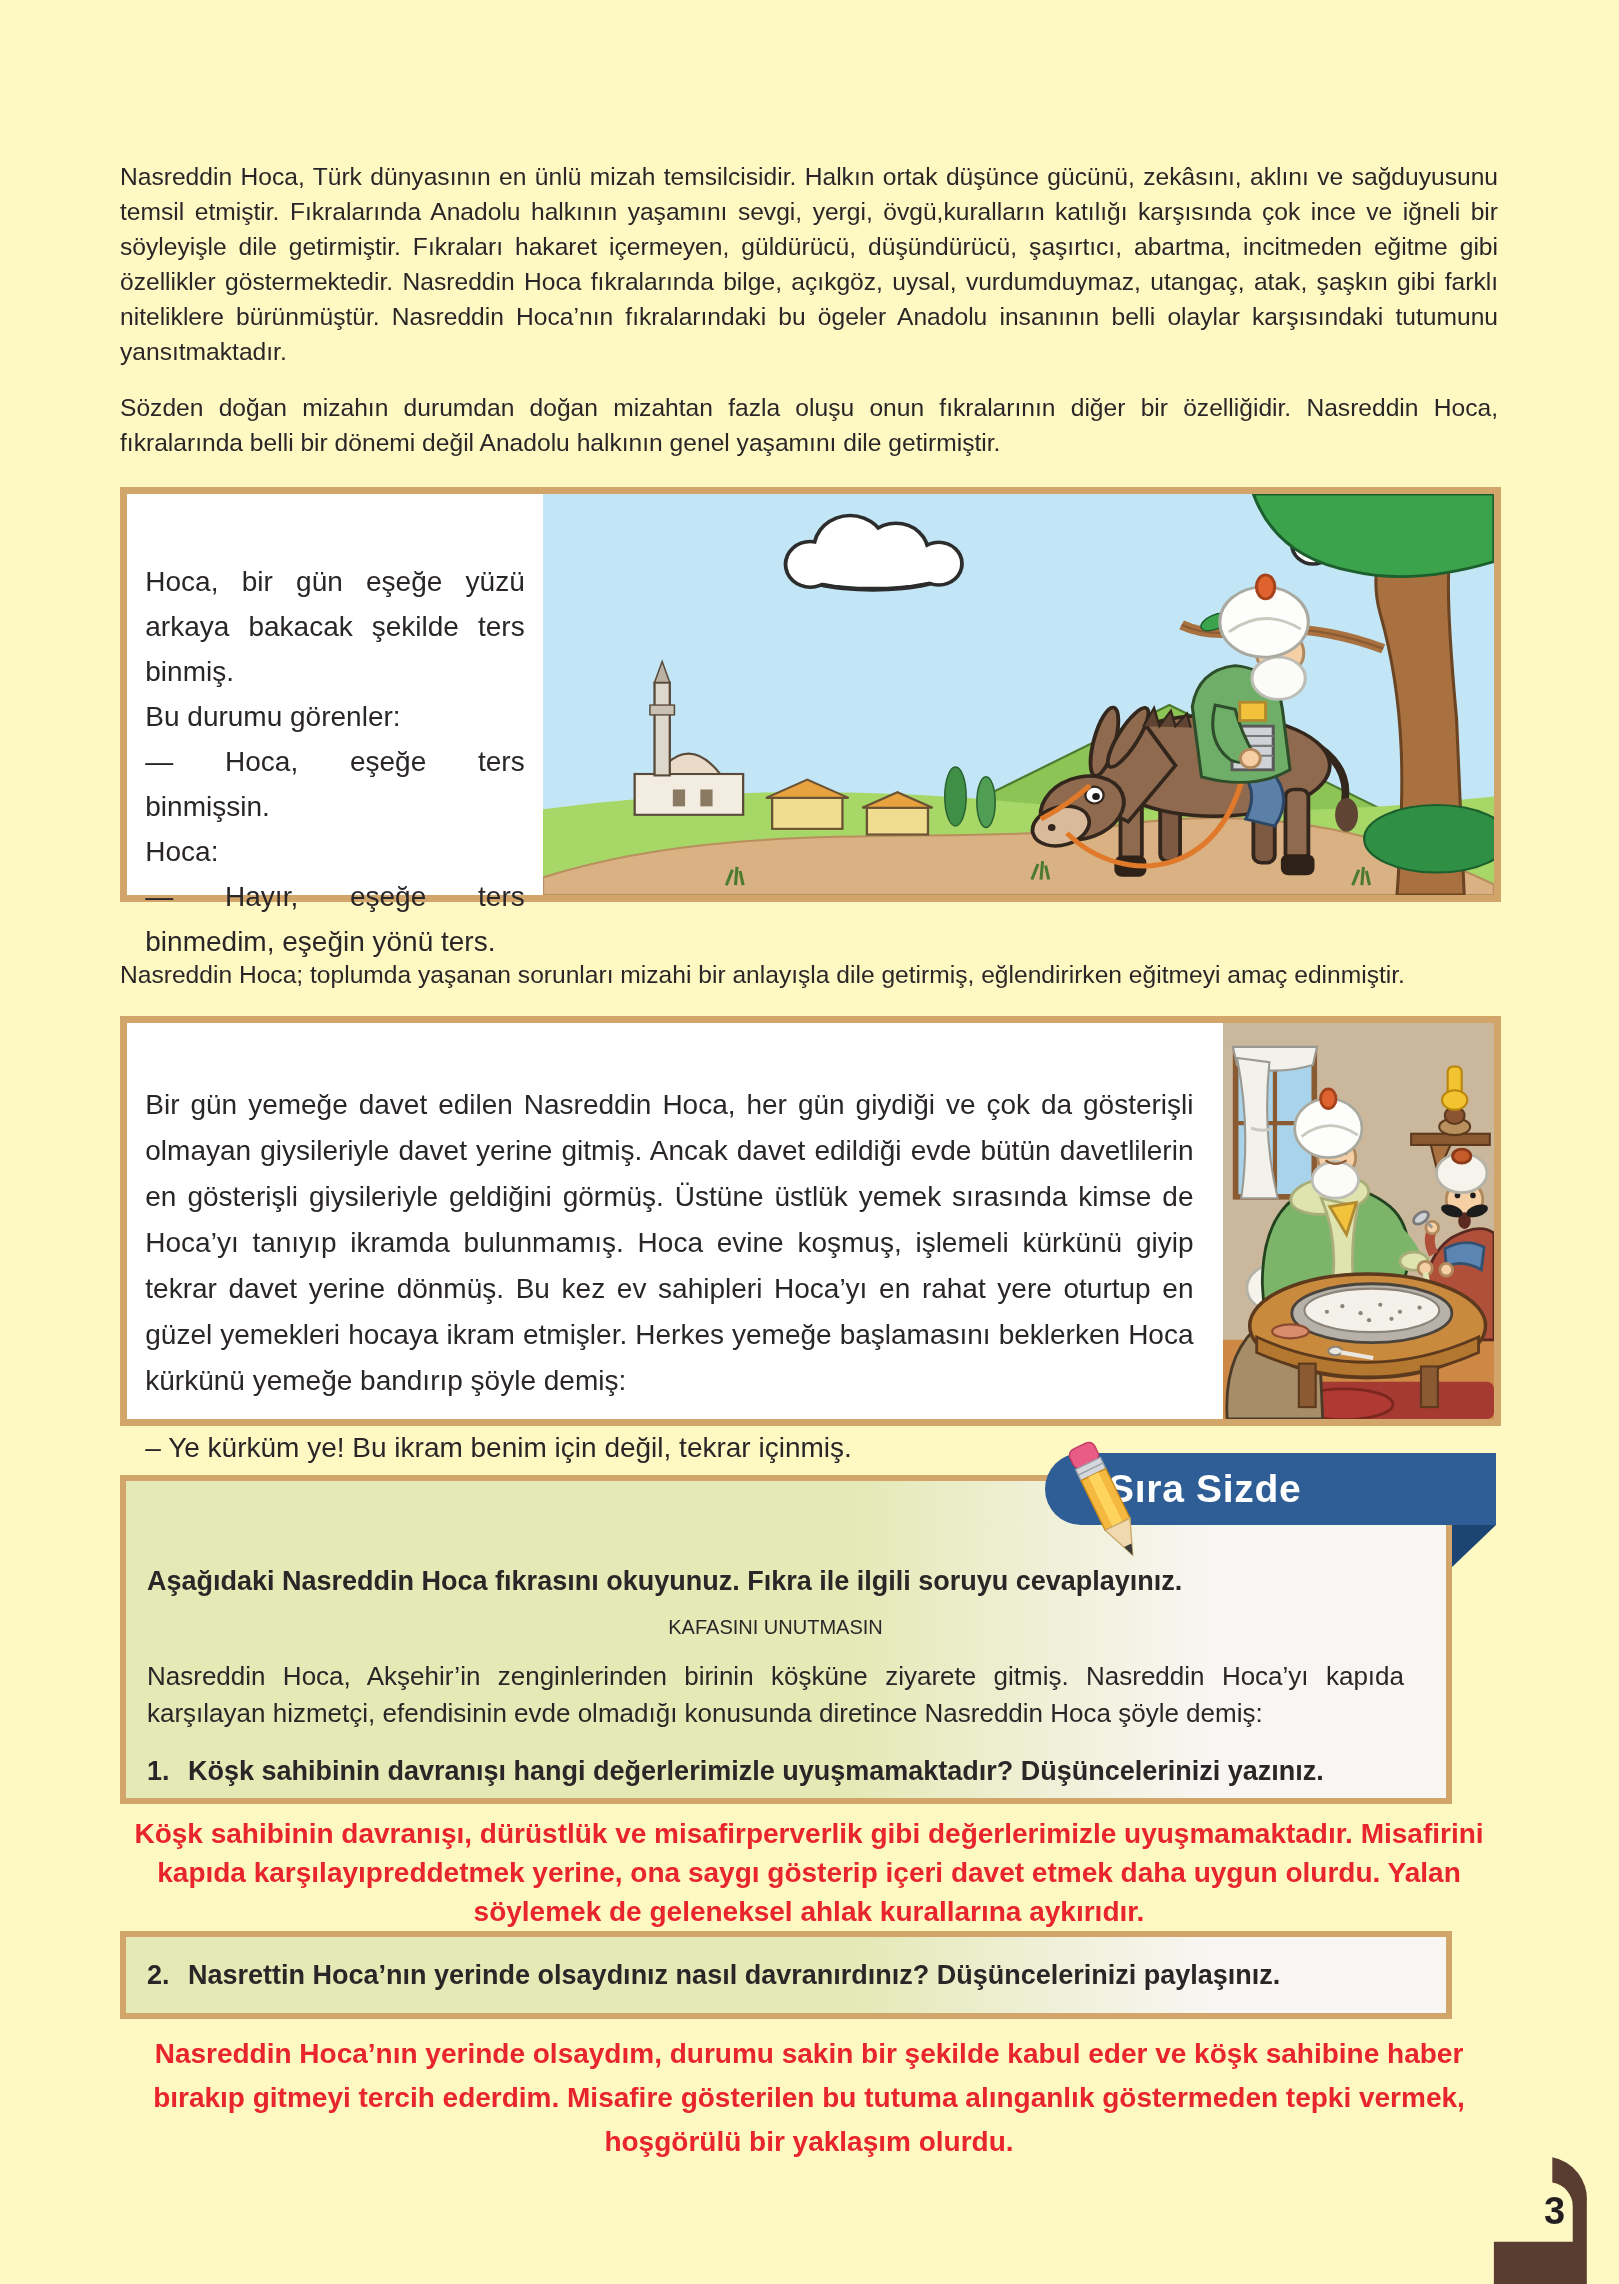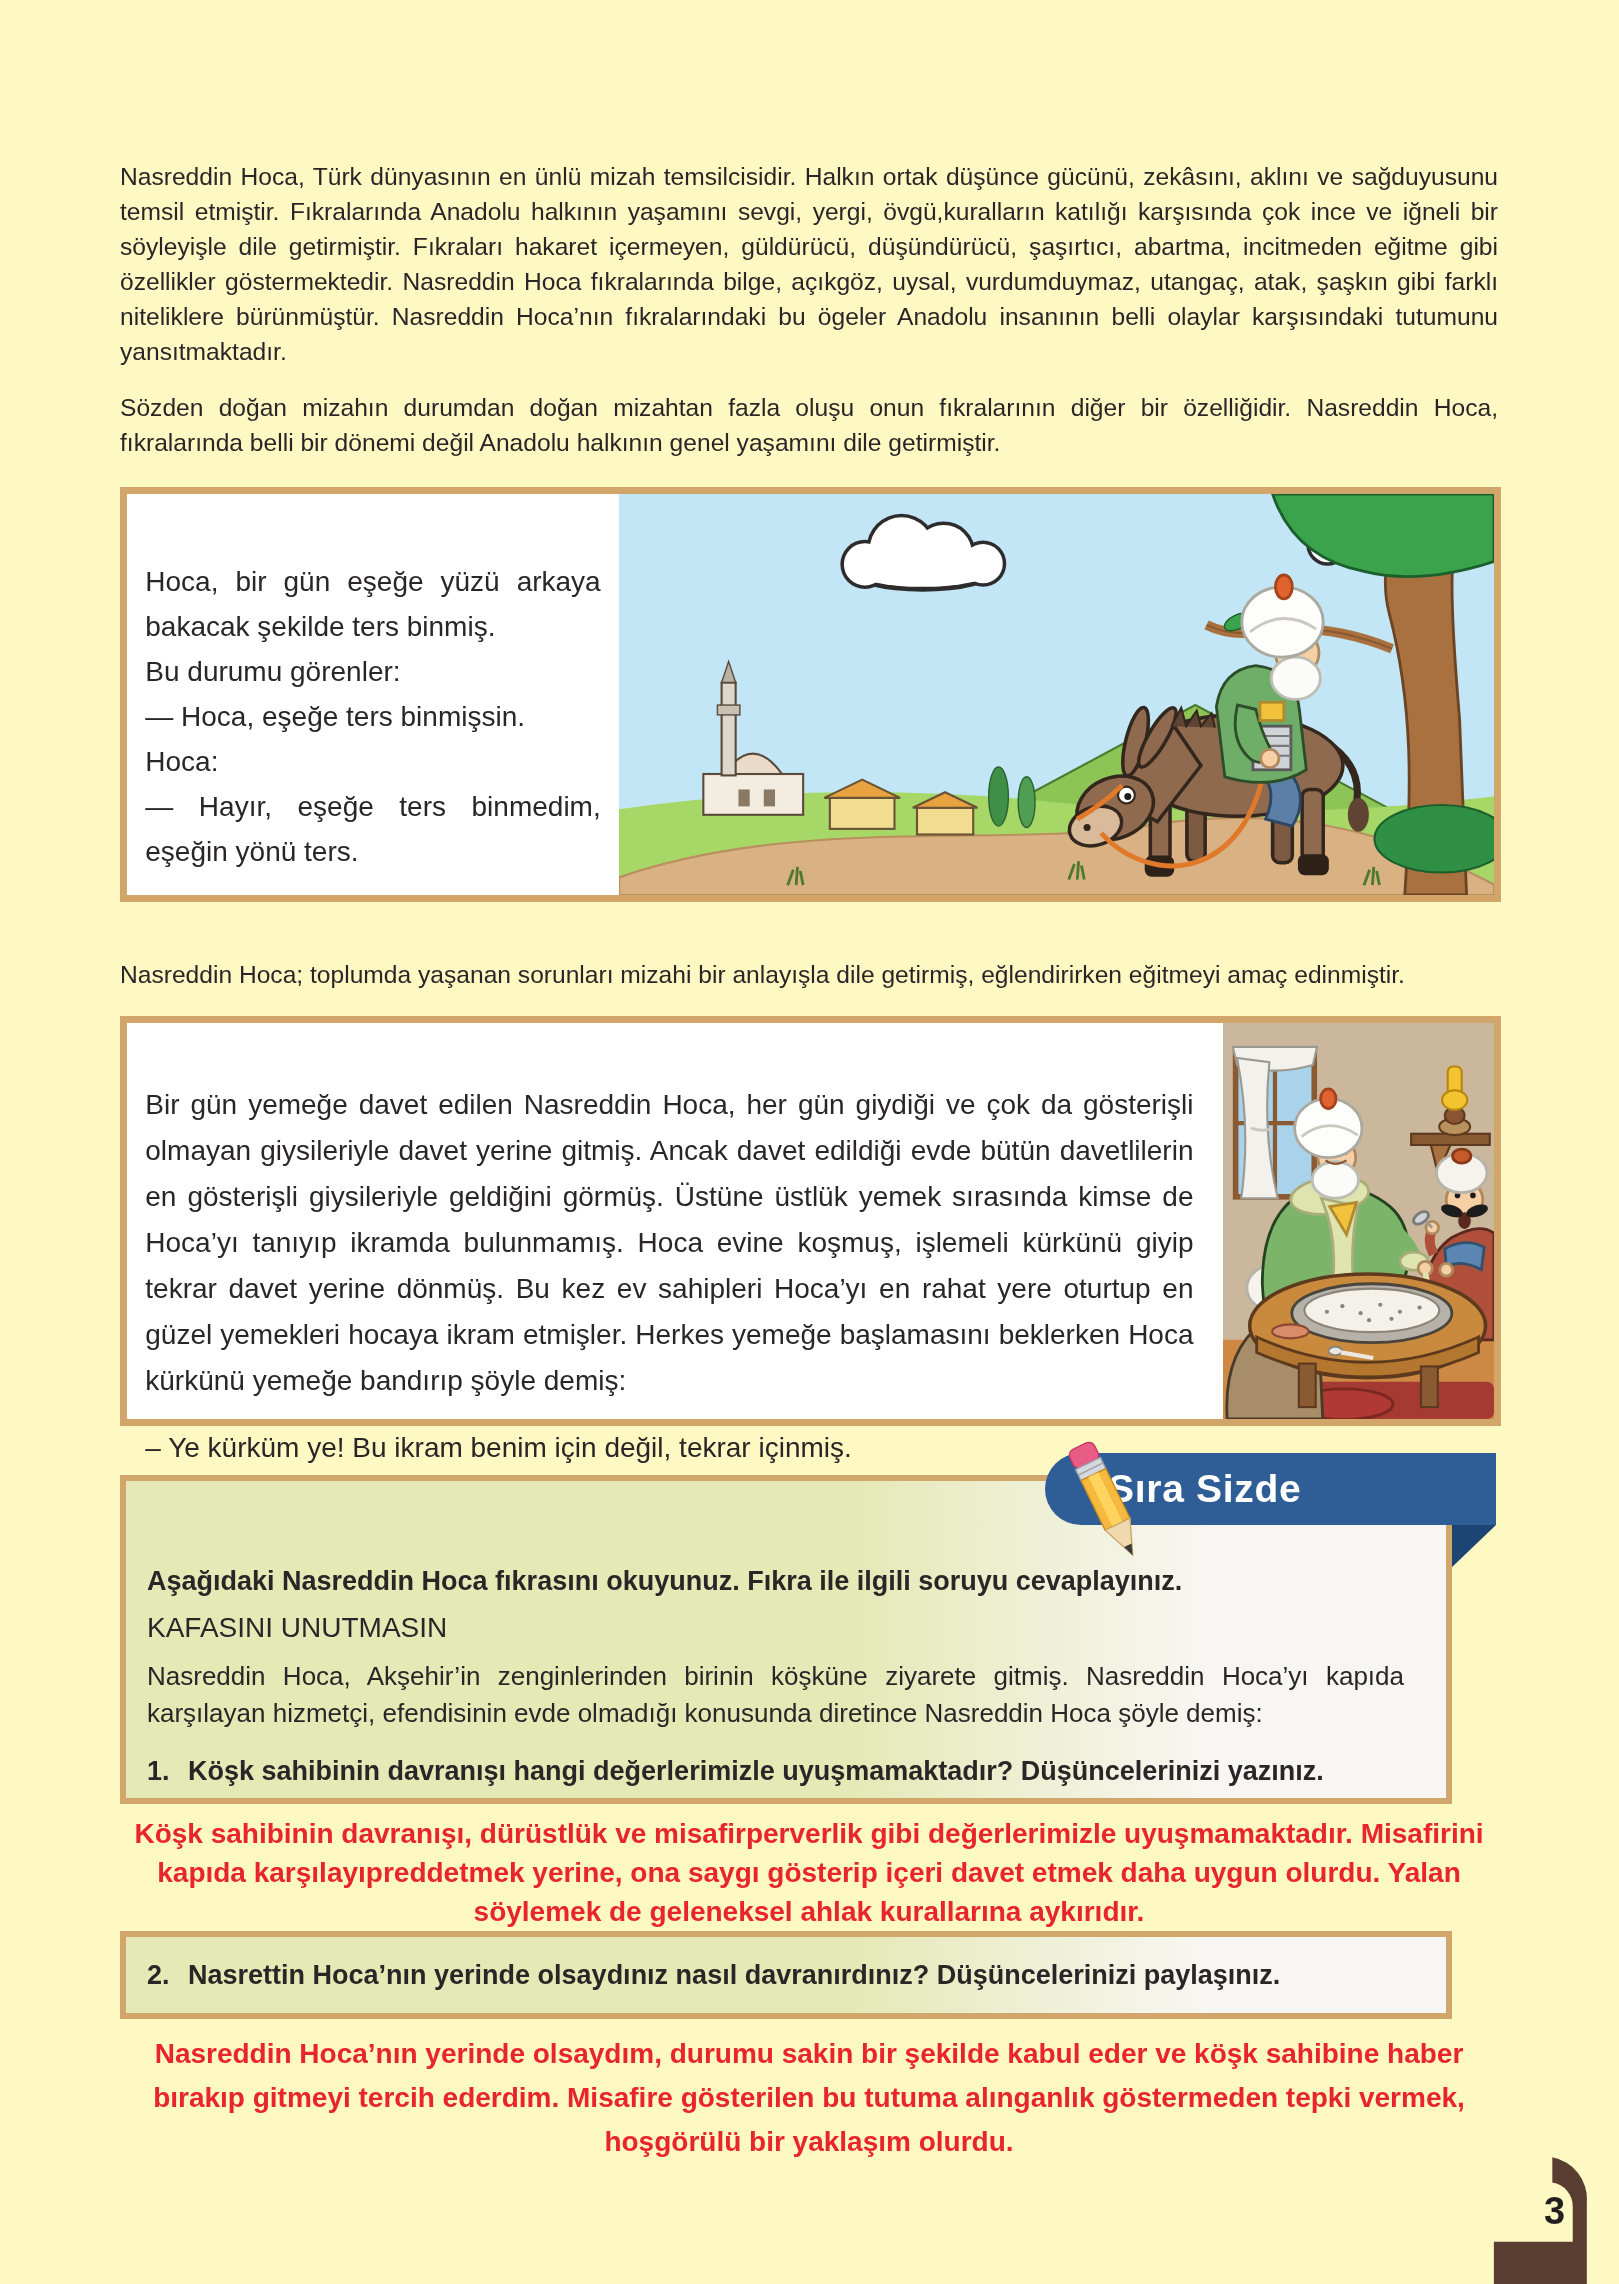--- a/index.html
+++ b/index.html
@@ -25,21 +25,21 @@
   .story-box{
     box-sizing:border-box;
     width:1381px;
     border:7px solid #d2a56b;
     background:#ffffff;
     display:flex;
   }
   .box1{margin-top:27px;height:415px;}
   .box2{margin-top:24px;height:410px;}
   .story-text-1{
-    box-sizing:border-box;width:492px;flex:none;
+    box-sizing:border-box;width:416px;flex:none;
     padding:65px 18.3px 0 18.3px;
     font-size:28px;line-height:45px;
     text-align:justify;
   }
   .story-text-1 p{text-align:justify;}
   .illus-1{flex:1;height:100%;}
   .illus-1 svg,.illus-2 svg{display:block;width:100%;height:100%;}
   .story-text-2{
     box-sizing:border-box;flex:1;
     padding:59px 29.5px 0 18.3px;
@@ -55,21 +55,21 @@
   .exercise{position:relative;margin-top:49px;width:1332px;}
   .qbox{
     box-sizing:border-box;width:1332px;
     border:6.3px solid #d2a56b;
     background:linear-gradient(90deg,#e5e9b6 0%,#e5e9b6 55%,#f7f6f2 82%,#f7f6f2 100%);
     position:relative;z-index:2;
   }
   .qbox1{padding:83px 42px 8.4px 21px;}
   .qbox2{margin-top:0;padding:19.7px 42px 19.7px 21px;}
   .ex-instruction{font-size:27px;font-weight:bold;line-height:35px;}
-  .ex-title{font-size:28px;line-height:35px;margin-top:11.2px;}
+  .ex-title{font-size:20px;line-height:35px;text-align:center;margin-top:11.2px;}
   .ex-story{font-size:26px;line-height:37px;text-align:justify;margin-top:12.7px;}
   .ex-story-quote{font-size:26px;line-height:37px;margin-top:1.4px;}
   .ex-question{font-size:27px;font-weight:bold;line-height:37px;margin-top:21px;}
   .q-num{display:inline-block;min-width:41px;}
   .answer{
     width:1378px;
     color:#e8252a;font-weight:bold;
     font-size:28px;line-height:39px;
     text-align:center;
   }

